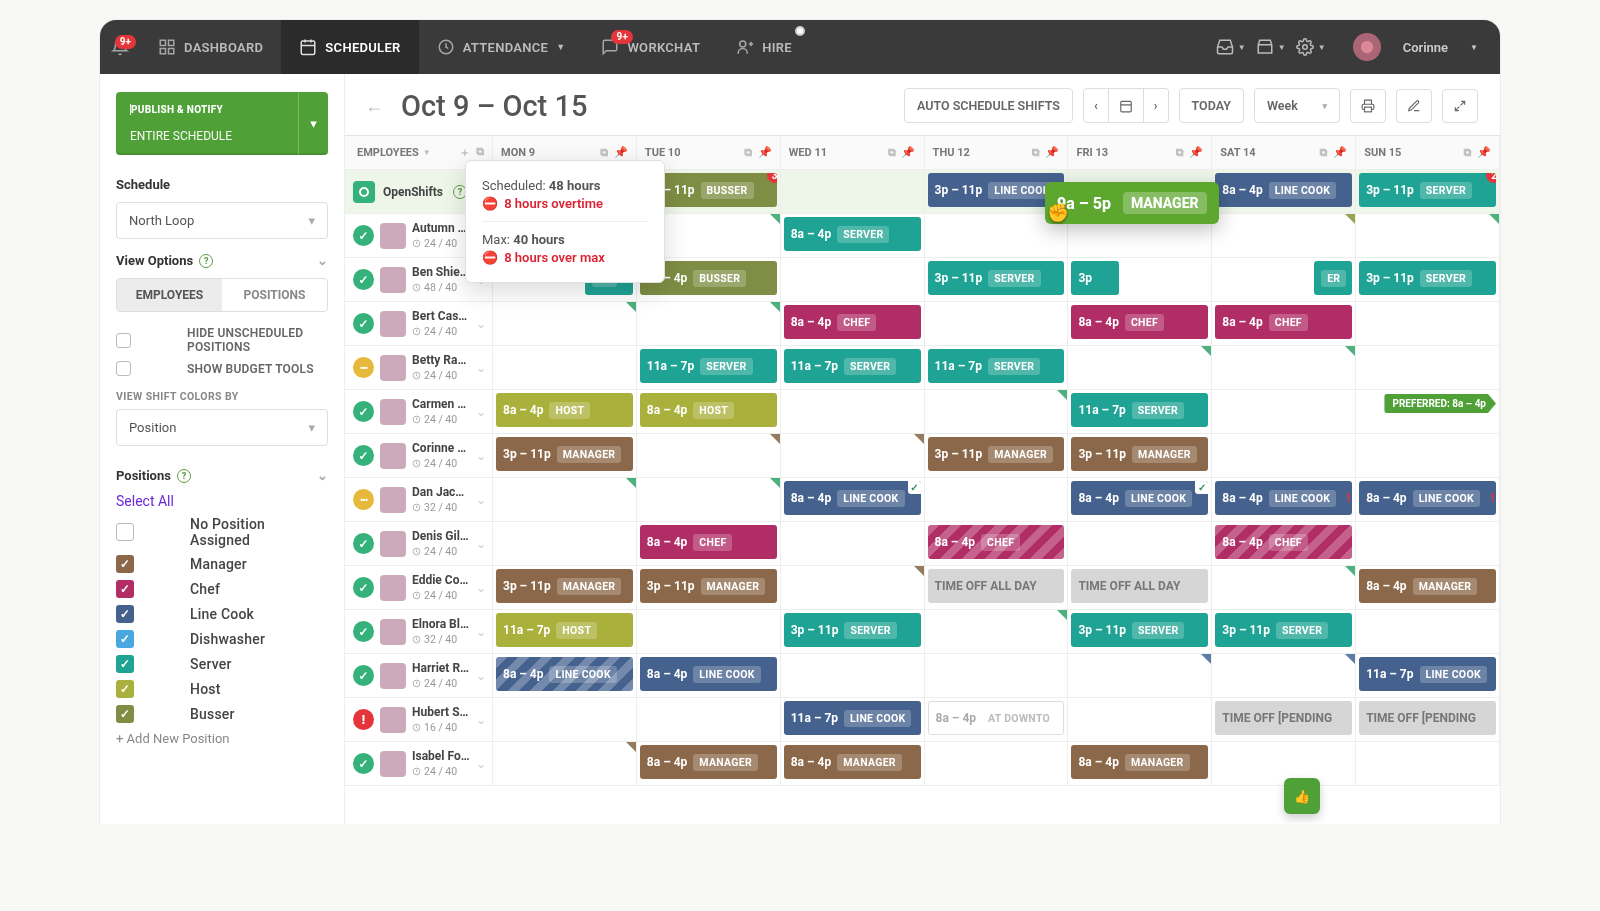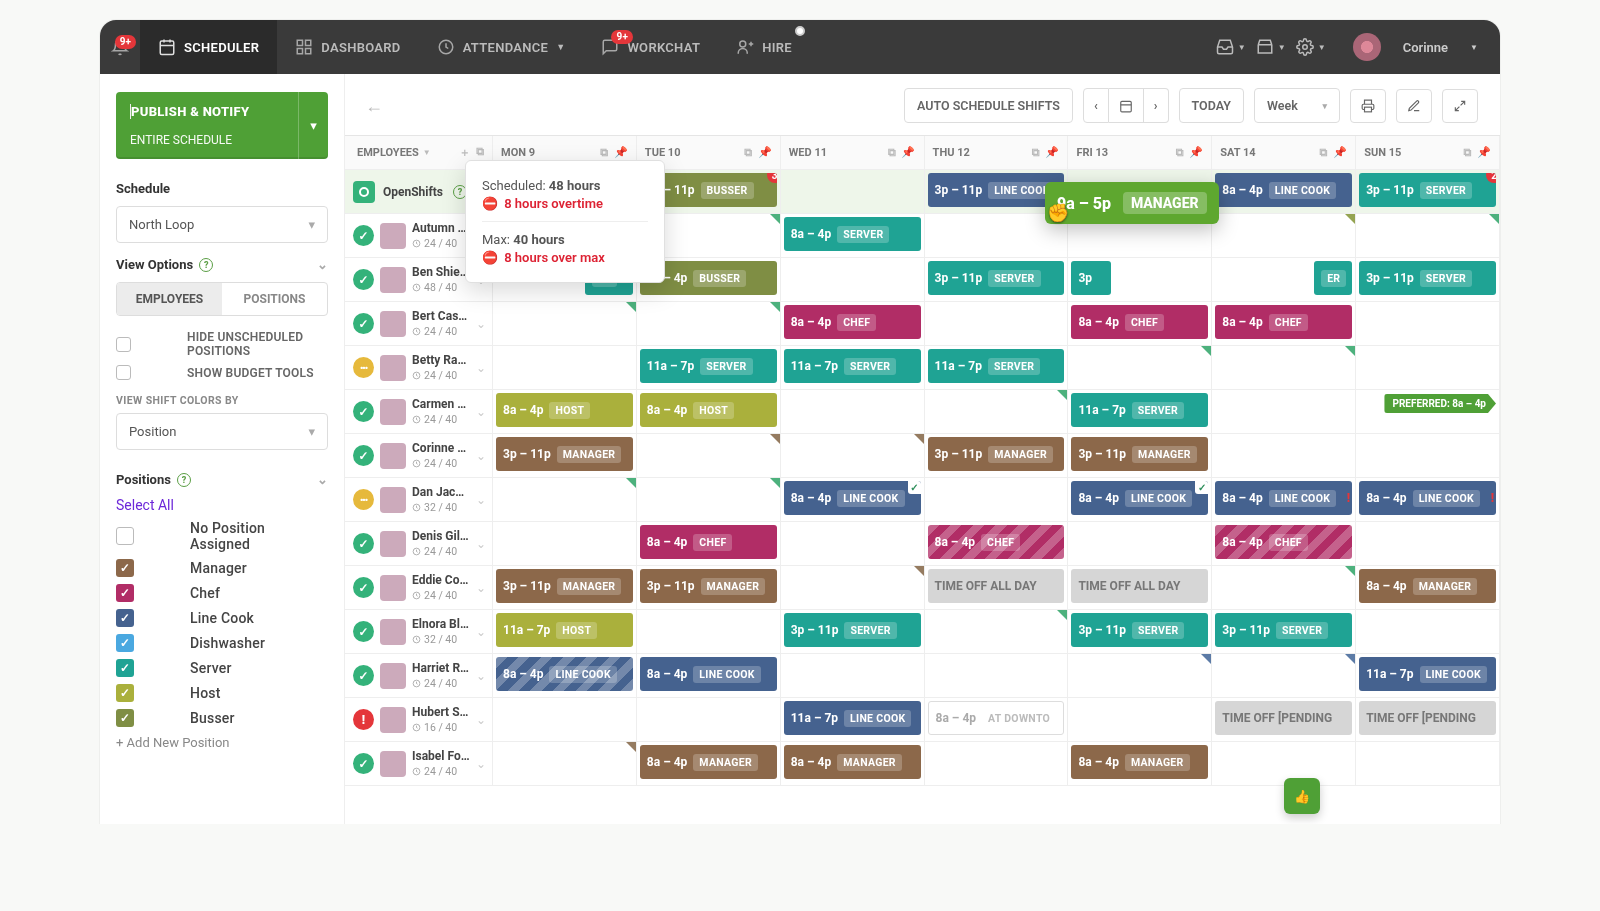--- a/index.html
+++ b/index.html
@@ -11,21 +11,21 @@
 .nav-item.active { background:#2b2b2b; color:#fff; }
 .nav-icon { width:18px; height:18px; opacity:0.85; }
 .nav-sep { flex: 1; }
 .icon-btn { width:40px; height:40px; display:flex;align-items:center;justify-content:center; cursor:pointer; color:#bbb; position:relative;}
 .badge { position:absolute; top:8px; right:4px; background:#e4363a; color:#fff; font-size:10px; font-weight:700; border-radius:8px; padding:1px 5px; line-height:12px;}
 .avatar { width:28px;height:28px;border-radius:50%; background:#c97; background-image:radial-gradient(#d89 30%, #a67 31%);}
 .user-area{display:flex;align-items:center;gap:22px;padding:0 22px;color:#ccc;font-weight:600;}
 .layout { display:flex; height: 750px; }
 .sidebar { width:244px; padding:18px 16px 10px 16px; overflow:hidden;}
 .publish-btn { background:#4fa036; color:#fff; border-radius:4px; padding:12px 14px; position:relative; cursor:pointer; margin-bottom:22px; box-shadow:inset 0 -2px 0 rgba(0,0,0,0.1);}
-.publish-btn .main{font-weight:800; font-size:13px; letter-spacing:0.3px;}
+.publish-btn .main{font-weight:800; font-size:10px; letter-spacing:0.3px;}
 .publish-btn .sub{font-size:12px; opacity:0.95; margin-top:14px;}
 .publish-btn .chev{position:absolute; right:0; top:0; bottom:0; width:30px; border-left:1px solid rgba(255,255,255,0.25); display:flex;align-items:center;justify-content:center;}
 .sec-title{font-weight:700;color:#333;margin:14px 0 10px;display:flex;align-items:center;gap:6px;}
 .sec-title .chev-r{margin-left:auto;color:#aaa;}
 .select{border:1px solid #ddd;border-radius:4px;padding:10px 12px;color:#555;display:flex;align-items:center;cursor:pointer;}
 .select .chev-r{margin-left:auto;color:#aaa;}
 .toggle-group{display:flex;border:1px solid #ddd;border-radius:4px;overflow:hidden;margin-top:10px;}
 .toggle-group .opt{flex:1;text-align:center;padding:9px 4px;font-weight:700;color:#888;cursor:pointer;font-size:12px;}
 .toggle-group .opt.active{background:#ececec;color:#555;}
 .chk-row{display:flex;align-items:center;gap:8px;margin:7px 0;cursor:pointer;}
@@ -112,35 +112,35 @@
   <div class="frame-notch"></div>
 
   <div class="topbar">
     <div class="icon-btn">
       <svg class="nav-icon" viewBox="0 0 24 24" fill="none" stroke="currentColor" stroke-width="2">
           <path d="M18 8a6 6 0 0 0-12 0c0 7-3 9-3 9h18s-3-2-3-9"></path>
           <path d="M13.7 21a2 2 0 0 1-3.4 0"></path>
         </svg>
       <span class="badge">9+</span>
     </div>
-    <div class="nav-item active">
-      <svg class="nav-icon" viewBox="0 0 24 24" fill="none" stroke="currentColor" stroke-width="2">
-          <rect x="3" y="4" width="18" height="18" rx="2"></rect>
-          <path d="M16 2v4M8 2v4M3 10h18"></path>
-        </svg>
-      <span>SCHEDULER</span>
-    </div>
     <div class="nav-item">
       <svg class="nav-icon" viewBox="0 0 24 24" fill="none" stroke="currentColor" stroke-width="2">
           <rect x="3" y="3" width="7" height="7"></rect>
           <rect x="14" y="3" width="7" height="7"></rect>
           <rect x="3" y="14" width="7" height="7"></rect>
           <rect x="14" y="14" width="7" height="7"></rect>
         </svg>
       <span>DASHBOARD</span>
+    </div>
+    <div class="nav-item active">
+      <svg class="nav-icon" viewBox="0 0 24 24" fill="none" stroke="currentColor" stroke-width="2">
+          <rect x="3" y="4" width="18" height="18" rx="2"></rect>
+          <path d="M16 2v4M8 2v4M3 10h18"></path>
+        </svg>
+      <span>SCHEDULER</span>
     </div>
     <div class="nav-item">
       <svg class="nav-icon" viewBox="0 0 24 24" fill="none" stroke="currentColor" stroke-width="2">
           <circle cx="12" cy="12" r="9"></circle>
           <path d="M12 7v5l3 2"></path>
         </svg>
       <span>ATTENDANCE</span>
       <span style="font-size:9px;">▼</span>
     </div>
     <div class="nav-item" style="position:relative;">
@@ -264,20 +264,21 @@
             <div class="chk" style="background: rgb(127, 142, 68);">✓</div>
             <span class="chk-label">Busser</span>
           </div>
         </div>
       <div class="add-pos">+ Add New Position</div>
     </div>
 
     <div class="main">
       <div class="main-head">
         <span class="back-ar">←</span>
+        <span class="date-title">Oct 9 – Oct 15</span>
         <div class="head-spacer"></div>
         <div class="hb">AUTO SCHEDULE SHIFTS</div>
         <div class="hb-group">
           <div class="hb icon-only">‹</div>
           <div class="hb icon-only">
               <svg width="14" height="14" viewBox="0 0 24 24" fill="none" stroke="currentColor" stroke-width="2">
                 <rect x="3" y="4" width="18" height="18" rx="2"></rect>
                 <path d="M3 10h18"></path>
               </svg>
             </div>
@@ -481,21 +482,21 @@
               </div>
             </div>
             <div class="cell"></div>
             <div class="cell">
               <div class="shift c-server">
                 <span class="time">3p – 11p</span>
                 <span class="role">SERVER</span>
               </div>
             </div>
             <div class="cell">
-              <div class="shift c-server" style="width: 40px;">
+              <div class="shift c-server" style="width: 48px;">
                 <span class="time">3p</span>
               </div>
             </div>
             <div class="cell">
               <div class="shift c-server" style="width: 38px; margin-left: auto;">
                 <span class="role">ER</span>
               </div>
             </div>
             <div class="cell">
               <div class="shift c-server">

